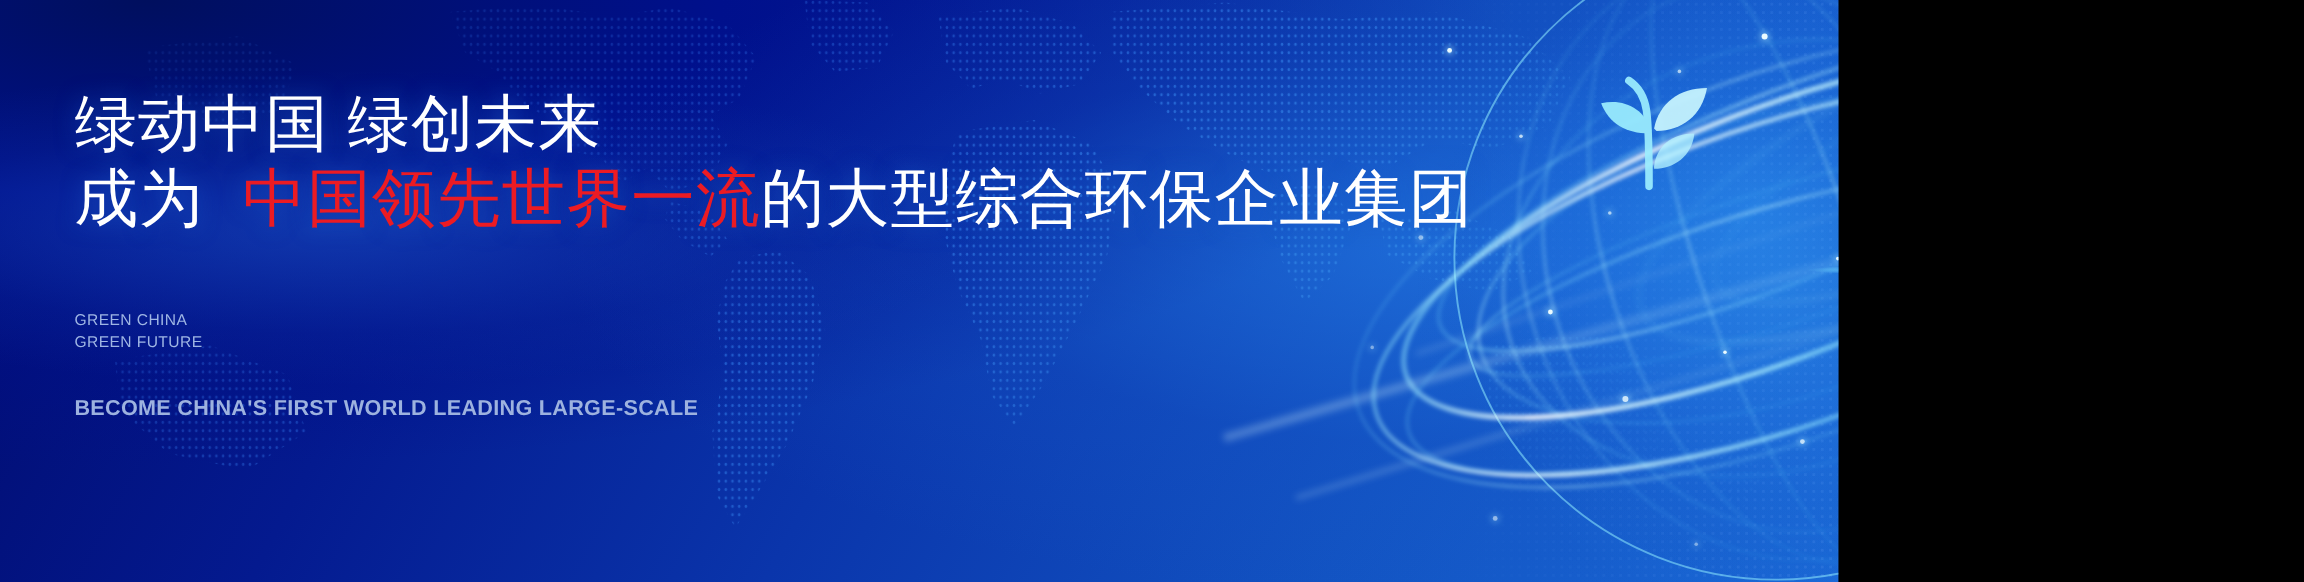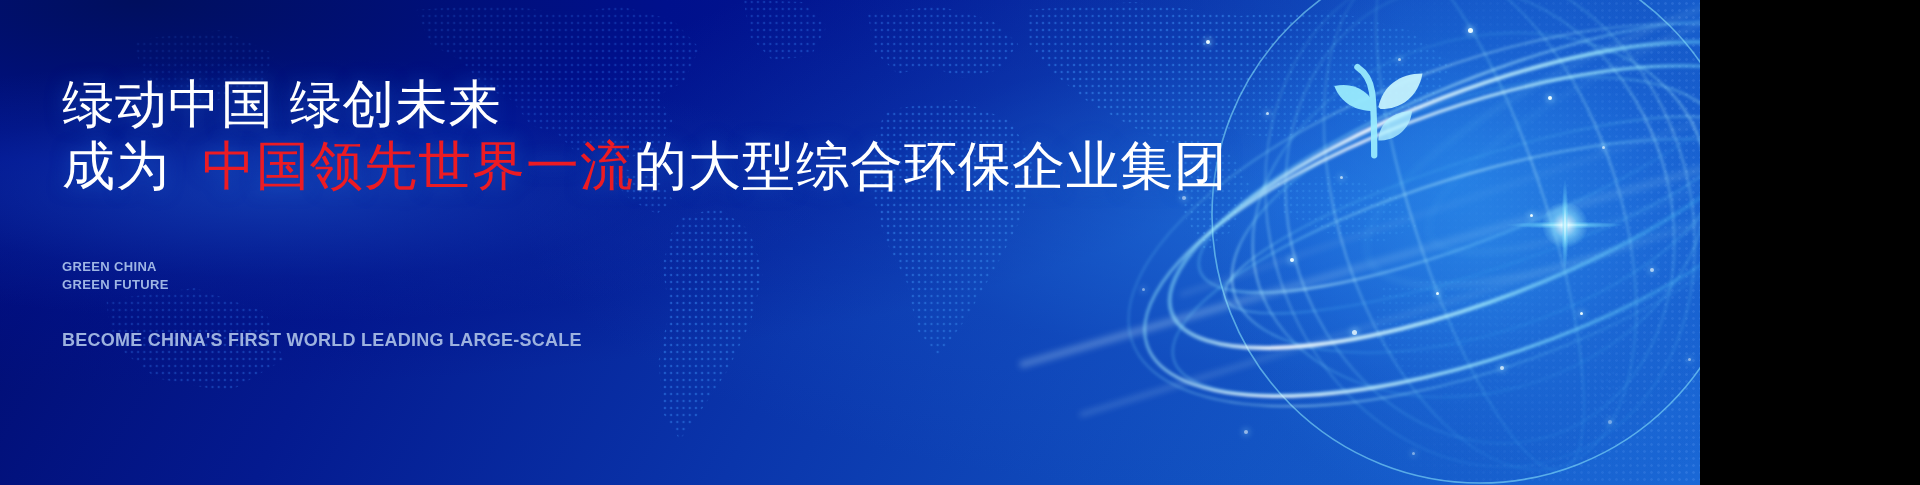--- a/index.html
+++ b/index.html
@@ -6,21 +6,21 @@
   * { margin:0; padding:0; box-sizing:border-box; }
   html, body {
     width:1920px; height:485px;
     overflow:hidden;
     background:#000;
     font-family:"Liberation Sans", sans-serif;
   }
 
   #banner {
     position:relative;
-    width:1700px; height:485px;
+    width:1532px; height:485px;
     overflow:hidden;
     
     background:
       radial-gradient(ellipse 70% 90% at 78% 42%, rgba(40,130,235,0.55) 0%, rgba(25,90,205,0.22) 38%, rgba(0,0,0,0) 68%),
       radial-gradient(ellipse 120% 130% at 8% 0%, #000f5e 0%, #00108c 26%, rgba(0,20,120,0) 62%),
       linear-gradient(118deg, #00096b 0%, #041a8f 26%, #0a35ab 50%, #1253c2 76%, #1a68d6 100%);
   }
 
   
   .map-layer {
@@ -103,21 +103,21 @@
     font-weight:400;
     white-space:nowrap;
     text-shadow:0 0 18px rgba(25,90,200,.7);
   }
   .headline .l1 { display:block; }
   .headline .l2 { display:block; font-size:53px; }
   .headline .hl { color:#ec1b23;margin-left:32px; }
 
   .tagline {
     position:absolute; left:62px; top:258px;
-    font-size:13px; font-weight:bold;
+    font-size:13px; font-weight:normal;
     letter-spacing:.35px;
     line-height:1.42;
     color:#9fb6e4;
     text-transform:uppercase;
   }
   .tagline span { display:block; }
 
   .subline {
     position:absolute; left:62px; top:328px;
     font-size:18px; font-weight:bold;

